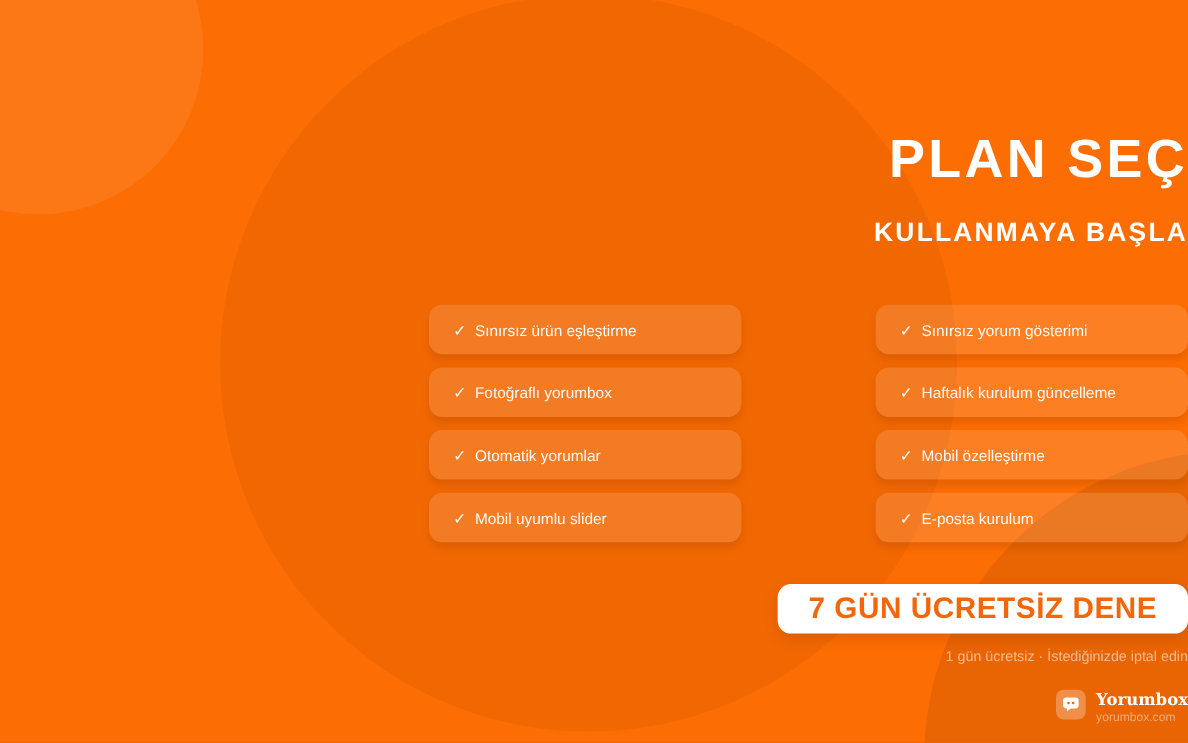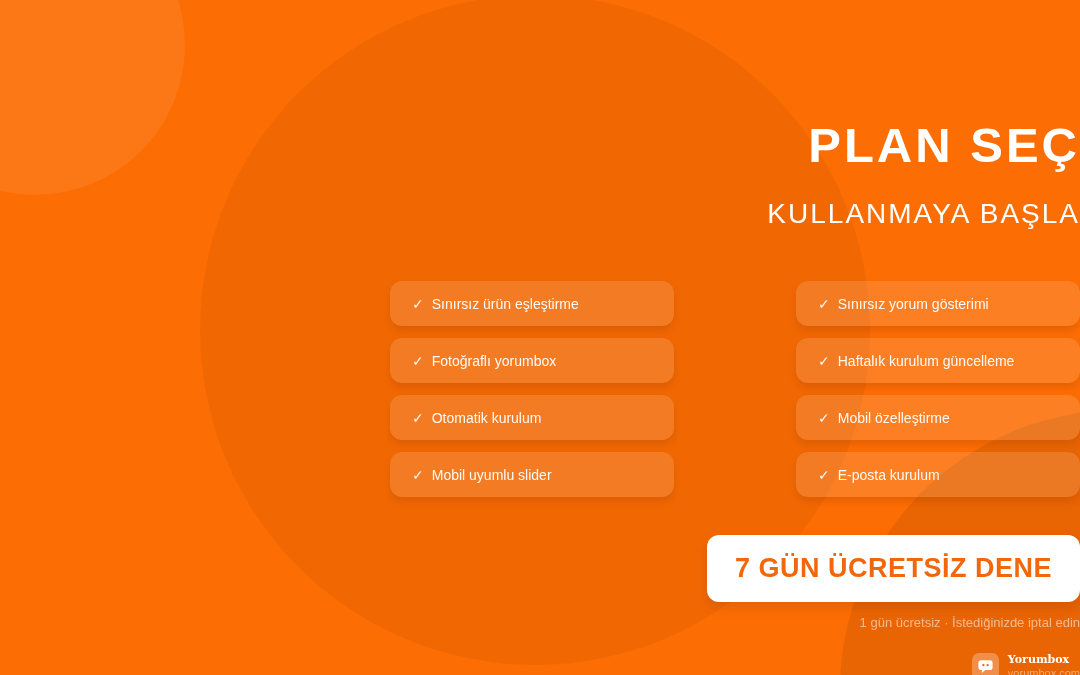--- a/index.html
+++ b/index.html
@@ -40,22 +40,22 @@
 
   .title {
     margin-top: 76px;
     font-size: 49px;
     font-weight: bold;
     letter-spacing: 3px;
     line-height: 1;
   }
   .subtitle {
     margin-top: 30px;
-    font-size: 28px;
-    font-weight: normal;
+    font-size: 24px;
+    font-weight: bold;
     letter-spacing: 2px;
     line-height: 1;
   }
 
   .features-grid {
     margin-top: 53px;
     width: 690px;
     display: grid;
     grid-template-columns: 284px 284px;
     column-gap: 122px;
@@ -80,21 +80,21 @@
   .cta-button {
     margin-top: 38px;
     border: none;
     background: var(--button-bg, #ffffff);
     color: var(--accent, #F2670B);
     font-family: "Liberation Sans", sans-serif;
     font-weight: bold;
     font-size: 27px;
     letter-spacing: 0.5px;
     padding: 0 28px;
-    height: 67px;
+    height: 45px;
     border-radius: 12px;
     box-shadow: 0 5px 12px rgba(120,40,0,0.18);
     cursor: pointer;
   }
 
   .trial-note {
     margin-top: 13px;
     font-size: 13px;
     color: rgba(255,255,255,0.55);
   }
@@ -112,21 +112,21 @@
     border-radius: 7px;
     background: rgba(255,255,255,0.28);
     display: flex;
     align-items: center;
     justify-content: center;
   }
   .brand-text { display: flex; flex-direction: column; }
   .brand-name {
     font-family: "DejaVu Serif", "Liberation Serif", serif;
     font-weight: bold;
-    font-size: 11px;
+    font-size: 15px;
     color: #ffffff;
     line-height: 1.2;
   }
   .brand-domain {
     font-size: 11px;
     color: rgba(255,255,255,0.45);
     line-height: 1.3;
   }
 </style>
 </head>
@@ -153,21 +153,21 @@
     <div class="feature-card">
       <span class="check">✓</span>
       <span>Fotoğraflı yorumbox</span>
     </div>
     <div class="feature-card">
       <span class="check">✓</span>
       <span>Haftalık kurulum güncelleme</span>
     </div>
     <div class="feature-card">
       <span class="check">✓</span>
-      <span>Otomatik kurulum</span>
+      <span>Otomatik yorumlar</span>
     </div>
     <div class="feature-card">
       <span class="check">✓</span>
       <span>Mobil özelleştirme</span>
     </div>
     <div class="feature-card">
       <span class="check">✓</span>
       <span>Mobil uyumlu slider</span>
     </div>
     <div class="feature-card">

